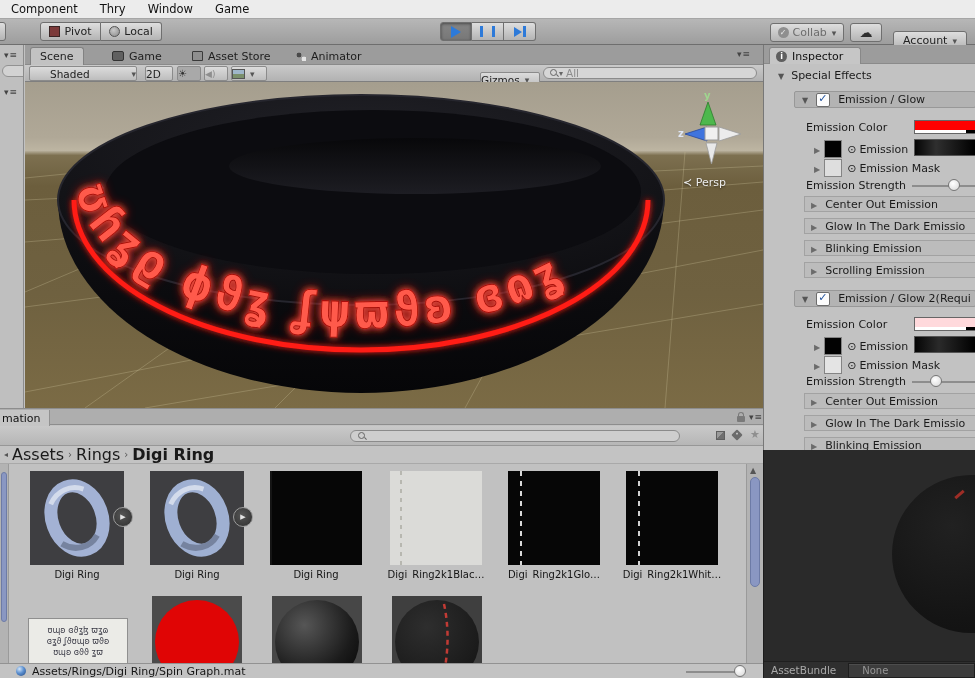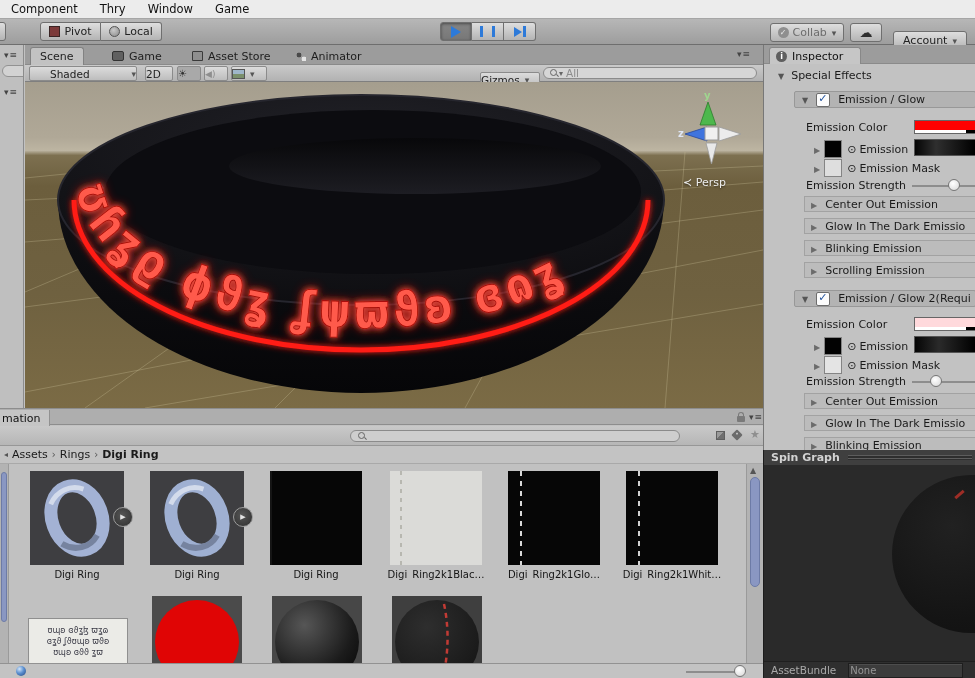--- a/index.html
+++ b/index.html
@@ -51,41 +51,41 @@
   .texthumb{width:16px;height:16px;border:1px solid #848484}
   .slider-track{height:2px;background:#8d8d8d}
   .slider-thumb{width:12px;height:12px;border-radius:50%;background:radial-gradient(circle at 40% 35%,#ffffff,#d6d6d6);border:1px solid #767676}
   .row-label{font-size:11px;color:#1b1b1b;white-space:nowrap}
   
   .anim-strip{left:0;top:408px;width:763px;height:17px;background:#aeaeae;border-top:1px solid #8d8d8d;border-bottom:1px solid #8d8d8d}
   .anim-tab{left:0;top:1px;width:50px;height:16px;background:#c5c5c5;border-right:1px solid #919191;display:flex;align-items:center;padding-left:2px}
   .project{left:0;top:426px;width:763px;height:252px;background:#c1c1c1;overflow:hidden}
   .proj-toolbar{left:0;top:0;width:763px;height:20px;background:linear-gradient(#c9c9c9,#b6b6b6);border-bottom:1px solid #979797}
   .breadcrumb{left:0;top:20px;width:763px;height:18px;background:#c3c3c3;border-bottom:1px solid #a9a9a9;display:flex;align-items:center}
-  .crumb{font-size:11px;color:#1a1a1a;margin:0 4px}
+  .crumb{font-size:16px;color:#1a1a1a;margin:0 4px}
   .crumb-sep{font-size:10px;color:#555}
   .grid{left:0;top:38px;width:763px;height:224px;background:#c1c1c1;overflow:hidden}
   .thumb{background:#3e3e41;overflow:hidden}
   .asset-label{font-size:10px;color:#141414;text-align:center;white-space:nowrap;overflow:hidden}
   .expandbtn{width:20px;height:20px;border-radius:50%;background:radial-gradient(circle at 45% 40%,#565656,#2e2e2e);border:1px solid #9b9b9b;display:flex;align-items:center;justify-content:center}
   .expandbtn::after{content:"▶";color:#e4e4e4;font-size:7px}
   .vscroll{background:#b3b3b3;border-left:1px solid #9a9a9a}
   .vthumb{background:#8a97c2;border:1px solid #6d7ba6;border-radius:5px}
   .arrglyph{font-size:8px;color:#555;text-align:center}
   .projbottom{left:0;top:237px;width:763px;height:15px;background:#c3c3c3;border-top:1px solid #929292;display:flex;align-items:center}
   .orb{width:10px;height:10px;border-radius:50%;background:radial-gradient(circle at 35% 30%,#d2e5f8,#5b8fd0 45%,#23477e)}
   
   .preview{left:763px;top:450px;width:212px;height:228px;background:#2a2a2a;overflow:hidden;border-left:1px solid #1c1c1c}
   .prev-header{left:0;top:0;width:212px;height:15px;background:#3f3f3f;display:flex;align-items:center}
   .prev-title{color:#d2d2d2;font-weight:bold;font-size:11px;margin-left:7px}
   .splitlines{flex:1;height:5px;margin:0 4px 0 8px;background:repeating-linear-gradient(180deg,#5d5d5d 0 1px,#2e2e2e 1px 3px)}
   .sphere{border-radius:50%;background:radial-gradient(circle at 38% 32%,#212121,#141414 65%,#0f0f0f)}
   .ab-bar{left:0;top:211px;width:212px;height:17px;background:#2f2f2f;border-top:1px solid #1f1f1f;display:flex;align-items:center}
   .ab-label{color:#a9a9a9;font-size:10.5px;margin-left:7px}
-  .ab-drop{width:112px;height:13px;background:#3c3c3c;border:1px solid #1e1e1e;box-shadow:inset 0 1px 0 #4d4d4d;color:#979797;font-size:10px;display:flex;align-items:center;padding-left:1px;margin-left:12px}
+  .ab-drop{width:112px;height:13px;background:#3c3c3c;border:1px solid #1e1e1e;box-shadow:inset 0 1px 0 #4d4d4d;color:#979797;font-size:10px;display:flex;align-items:center;padding-left:13px;margin-left:12px}
   .mag{width:10px;height:10px;position:relative;display:inline-block}
   .mag::before{content:"";position:absolute;left:1px;top:1px;width:5px;height:5px;border:1px solid #666;border-radius:50%}
   .mag::after{content:"";position:absolute;left:7px;top:7px;width:3px;height:1px;background:#666;transform:rotate(45deg)}
   .lockicon{width:8px;height:6px;background:#7a7a7a;position:relative;border-radius:1px}
   .lockicon::before{content:"";position:absolute;left:1px;top:-4px;width:4px;height:4px;border:1px solid #7a7a7a;border-bottom:none;border-radius:3px 3px 0 0}
   .cloudglyph{font-size:13px;color:#2e2e2e;line-height:13px}
   .starglyph{font-size:11px;color:#8f8f8f}
   .tagglyph{width:8px;height:8px;background:#6b6b6b;transform:rotate(45deg);border-radius:1px;position:relative}
   .tagglyph::after{content:"";position:absolute;left:2px;top:2px;width:2px;height:2px;border-radius:50%;background:#c9c9c9}
   .spriteglyph{width:9px;height:9px;border:1px solid #5f5f5f;background:linear-gradient(135deg,#9a9a9a 50%,#6f6f6f 50%)}
@@ -458,30 +458,27 @@
 
       <div class="a vscroll" style="left:746px;top:0;width:17px;height:224px">
         <div class="a arrglyph" style="left:3px;top:2px">▲</div>
         <div class="vthumb a" style="left:3px;top:13px;width:10px;height:110px"></div>
         <div class="a arrglyph" style="left:3px;top:210px">▼</div>
       </div>
     </div>
 
     <div class="a projbottom">
       <span class="orb" style="margin-left:16px"></span>
+      <span style="margin-left:6px;font-size:11px;color:#151515">Assets/Rings/Digi Ring/Spin Graph.mat</span>
       <div class="a slider-track" style="left:686px;top:7px;width:56px"></div>
       <div class="a slider-thumb" style="left:734px;top:1px"></div>
     </div>
   </div>
 
   <div class="a preview">
-    <div class="a prev-header">
-      <span class="prev-title">Spin Graph</span>
-      <span class="splitlines"></span>
-    </div>
     <div class="a" style="left:0;top:15px;width:212px;height:196px;background:#2a2a2a;overflow:hidden">
       <div class="sphere a" style="left:128px;top:10px;width:158px;height:158px"></div>
       <div class="a" style="left:190px;top:28px;width:11px;height:3px;background:#9e2d26;transform:rotate(-40deg)"></div>
     </div>
     <div class="a ab-bar">
       <span class="ab-label">AssetBundle</span>
       <span class="ab-drop">None</span>
     </div>
   </div>
 

